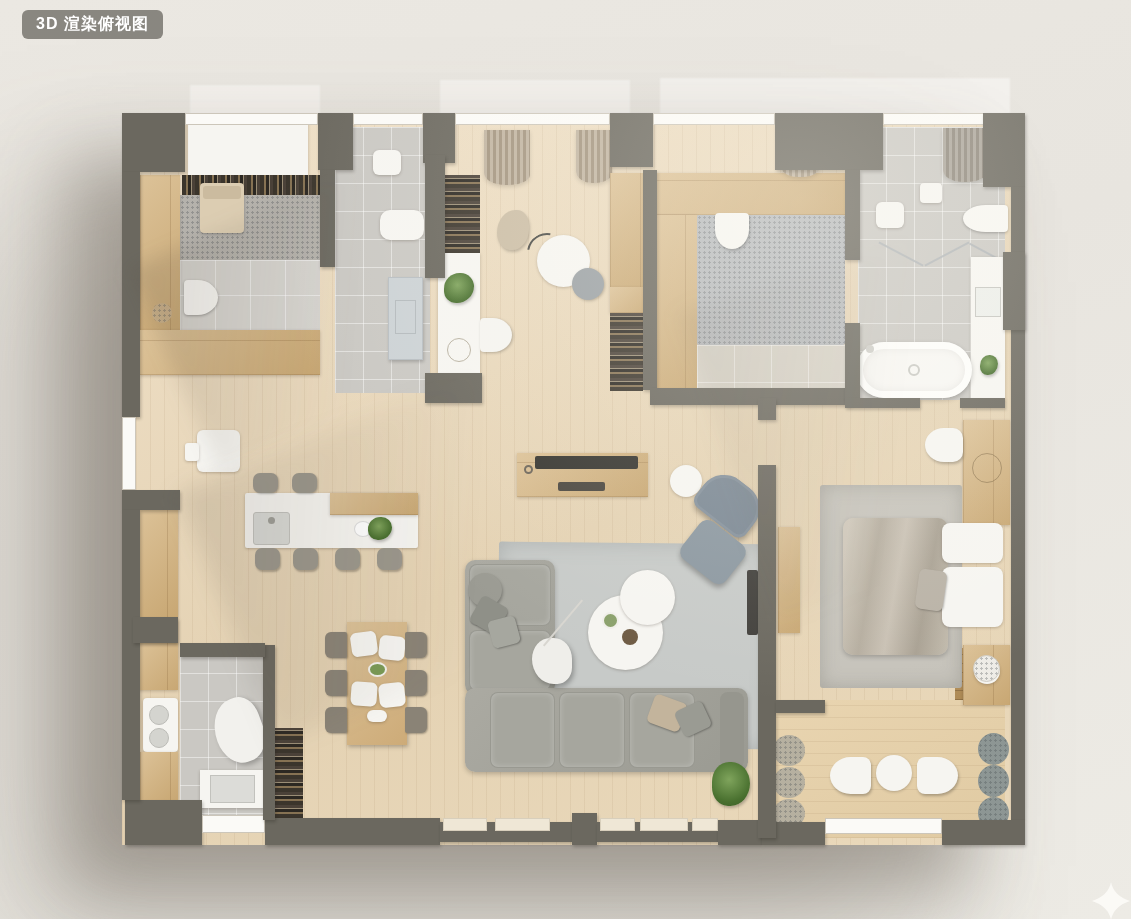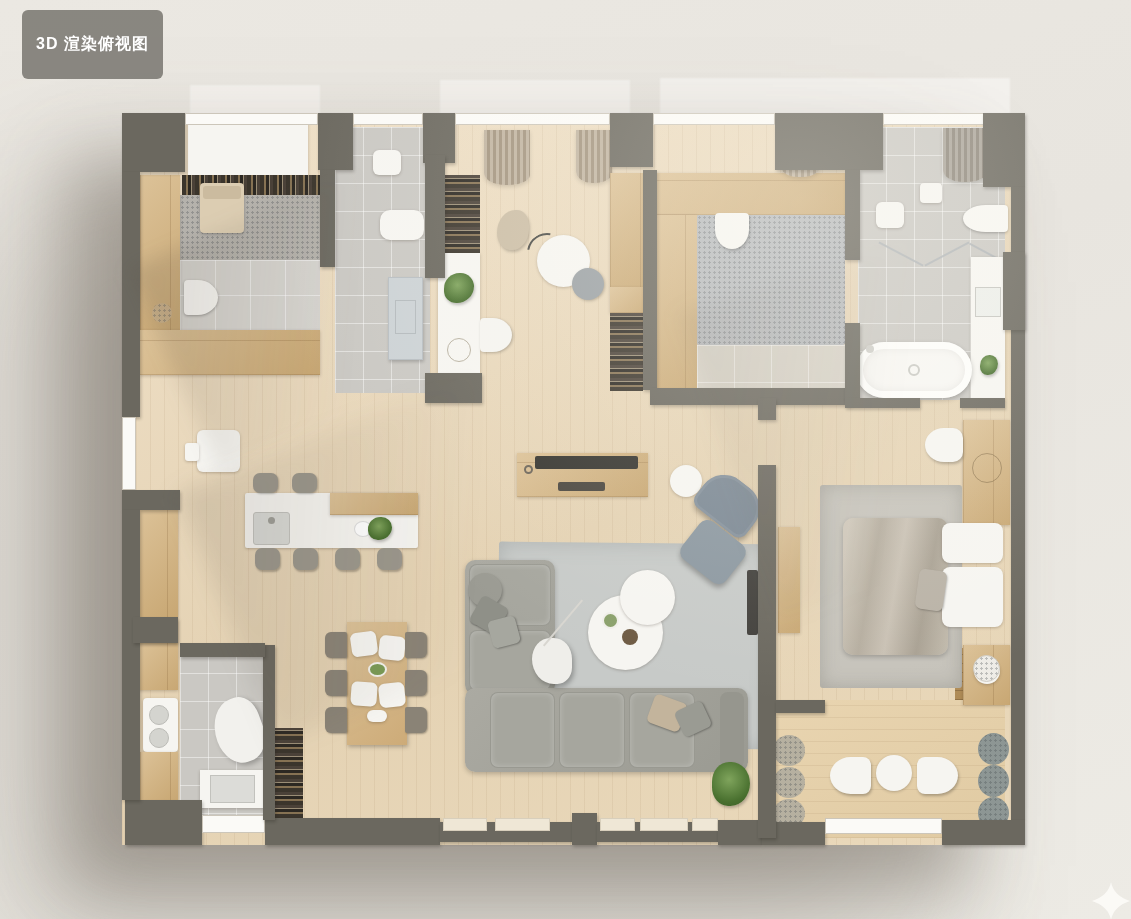--- a/index.html
+++ b/index.html
@@ -1,20 +1,20 @@
 <!DOCTYPE html>
 <html style="--badgeBg: rgba(128,126,119,0.92); --badgeText: #ffffff; --wall: #6b685f; --tile: #cac8c3; --tileLight: #d6d4cf; --carpet: #b5b2ac; --rugLiving: #c7cac8; --rugBedroom: #c6c3bb; --rugSpeckle: #b6b9bc; --accentChair: #7b8894; --ottoman: #8b97a0; --doorBlue: #ccd2d5; --chairGray: #8a8376; --stool: #9b978c; --poufBeige: #b6b0a0; --poufGray: #8d9694; --woodDark: #b28e60;"><head>
 <meta charset="utf-8">
 <style>
   html,body{margin:0;padding:0;background:#dfdcd6;font-family:"Liberation Sans",sans-serif;}
   .scene{position:relative;width:1131px;height:919px;overflow:hidden;
     background:linear-gradient(160deg,#ebe8e2 0%,#e8e5df 45%,#edebe5 100%);}
   .scene *{position:absolute;box-sizing:border-box;}
   
-  .badge{left:22px;top:10px;padding:24px 14px;background:var(--badgeBg);color:var(--badgeText);
+  .badge{left:22px;top:10px;padding:4px 14px;background:var(--badgeBg);color:var(--badgeText);
     font-size:16px;font-weight:bold;letter-spacing:1px;border-radius:6px;white-space:nowrap;position:absolute;}
   .sparkle{left:1091px;top:881px;width:40px;height:40px;}
   
   .apt{left:122px;top:113px;width:903px;height:732px;
     box-shadow:-55px 45px 70px rgba(104,96,84,.45),-120px 95px 150px rgba(116,108,96,.28);
     background:#e6d5b8;}
   .ghost{background:rgba(251,250,247,.55);filter:blur(1px);}
   
   .base{background-image:repeating-linear-gradient(90deg,rgba(151,120,82,.10) 0 1px,transparent 1px 14px),
     linear-gradient(155deg,#f0e1c9,#e4d2b3 55%,#ead9bb);}

